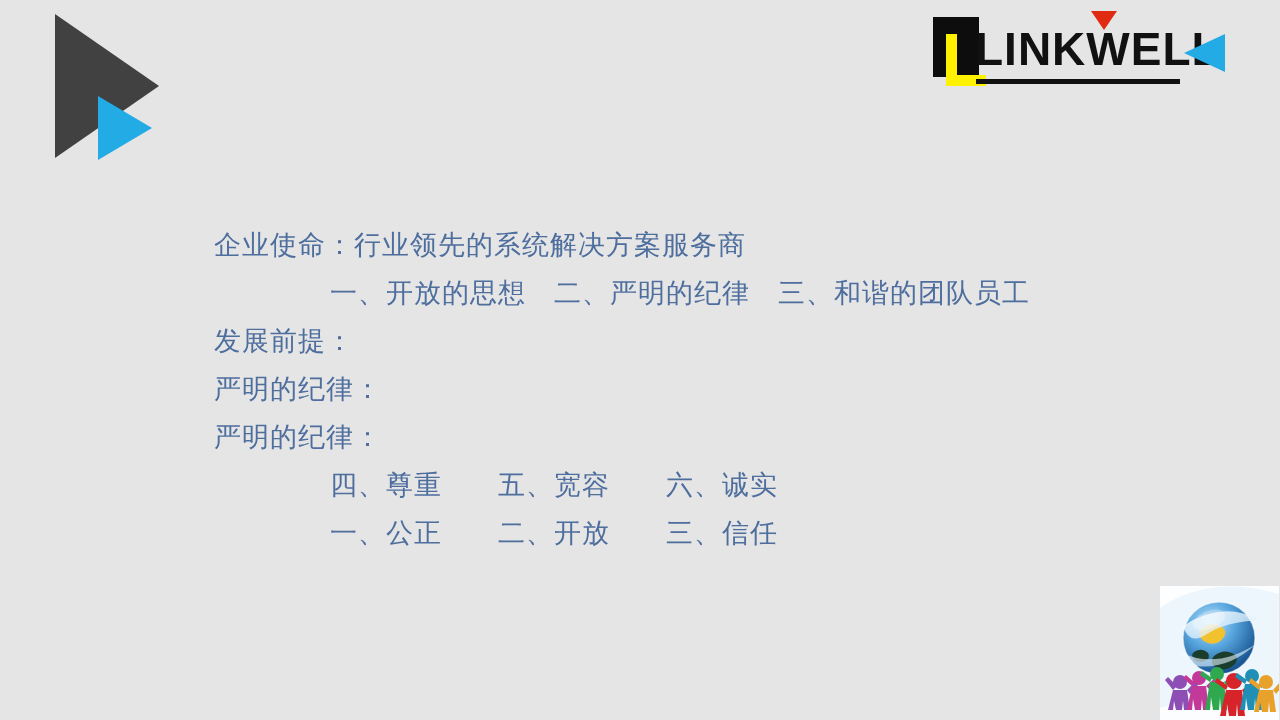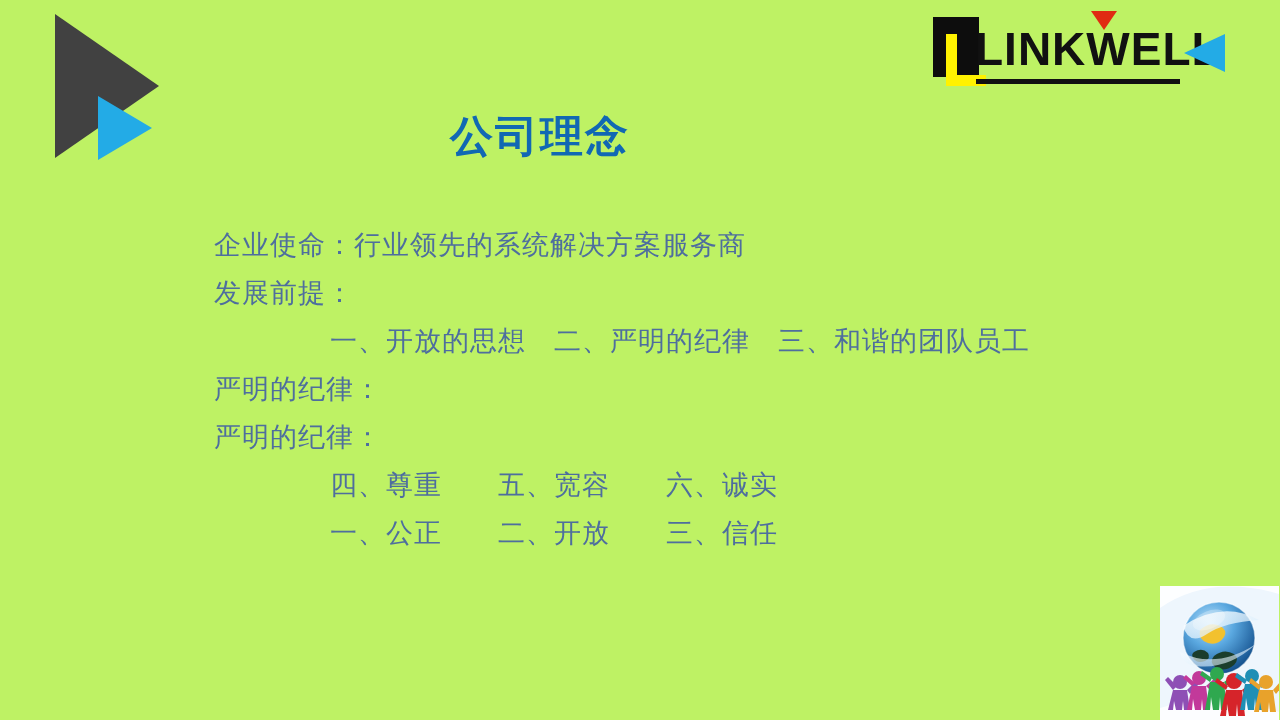--- a/index.html
+++ b/index.html
@@ -13,21 +13,21 @@
     overflow: hidden;
     font-family: "Liberation Serif", "DejaVu Serif", serif;
     position: relative;
   }
 
   .slide {
     position: absolute;
     left: 0; top: 0;
     width: 1280px;
     height: 720px;
-    background: #bef264;
+    background: #e5e5e5;
     overflow: hidden;
   }
 
   
   .corner-mark {
     position: absolute;
     left: 0; top: 0;
     width: 220px;
     height: 190px;
   }
@@ -178,26 +178,25 @@
     <div class="logo-badge">
       <div class="logo-badge-l"></div>
       <div class="logo-badge-l2"></div>
     </div>
     <div class="logo-red-tri"></div>
     <div class="logo-word">LINKWELL</div>
     <div class="logo-rule"></div>
     <div class="logo-blue-tri"></div>
   </div>
 
-  <div class="slide-title">公司理念</div>
 
   <div class="body-block">
     <span class="line">企业使命：行业领先的系统解决方案服务商</span>
+    <span class="line indent-2">一、开放的思想　二、严明的纪律　三、和谐的团队员工</span>
     <span class="line">发展前提：</span>
-    <span class="line indent-2">一、开放的思想　二、严明的纪律　三、和谐的团队员工</span>
     <span class="line">严明的纪律：</span>
     <span class="line">严明的纪律：</span>
     <span class="line indent-2">四、尊重　　五、宽容　　六、诚实</span>
     <span class="line indent-2">一、公正　　二、开放　　三、信任</span>
   </div>
 
   <div class="globe-art">
     <svg width="119" height="134" viewBox="0 0 119 134" xmlns="http://www.w3.org/2000/svg">
       <defs>
         <radialGradient id="gsphere" cx="38%" cy="30%" r="72%">

